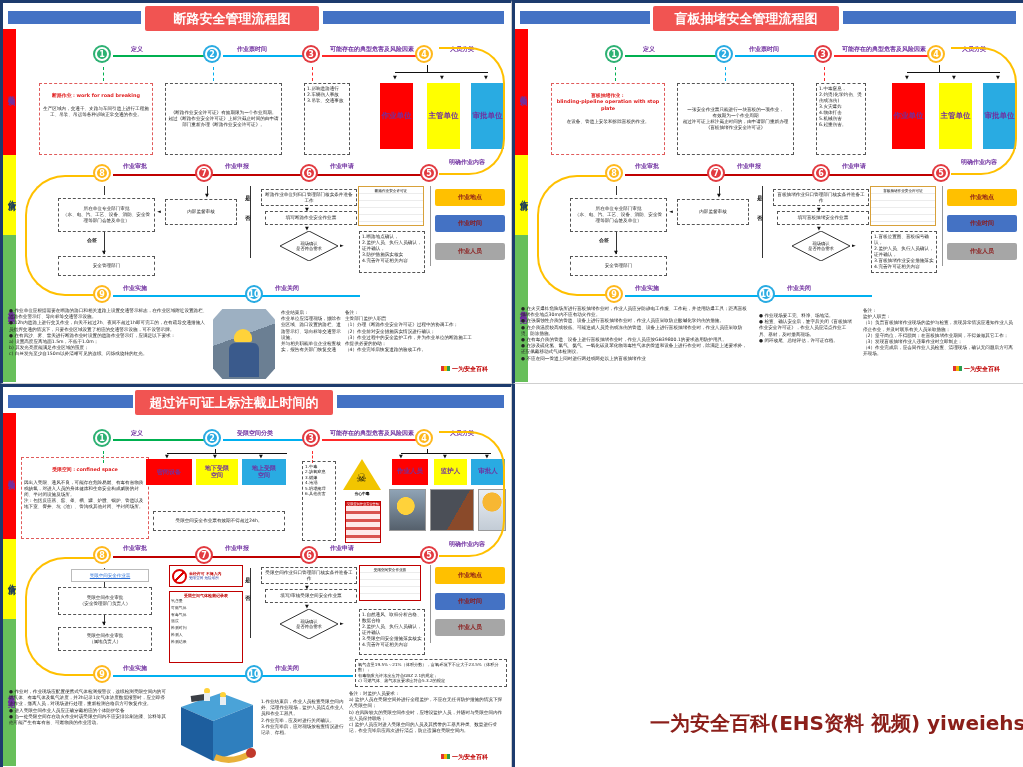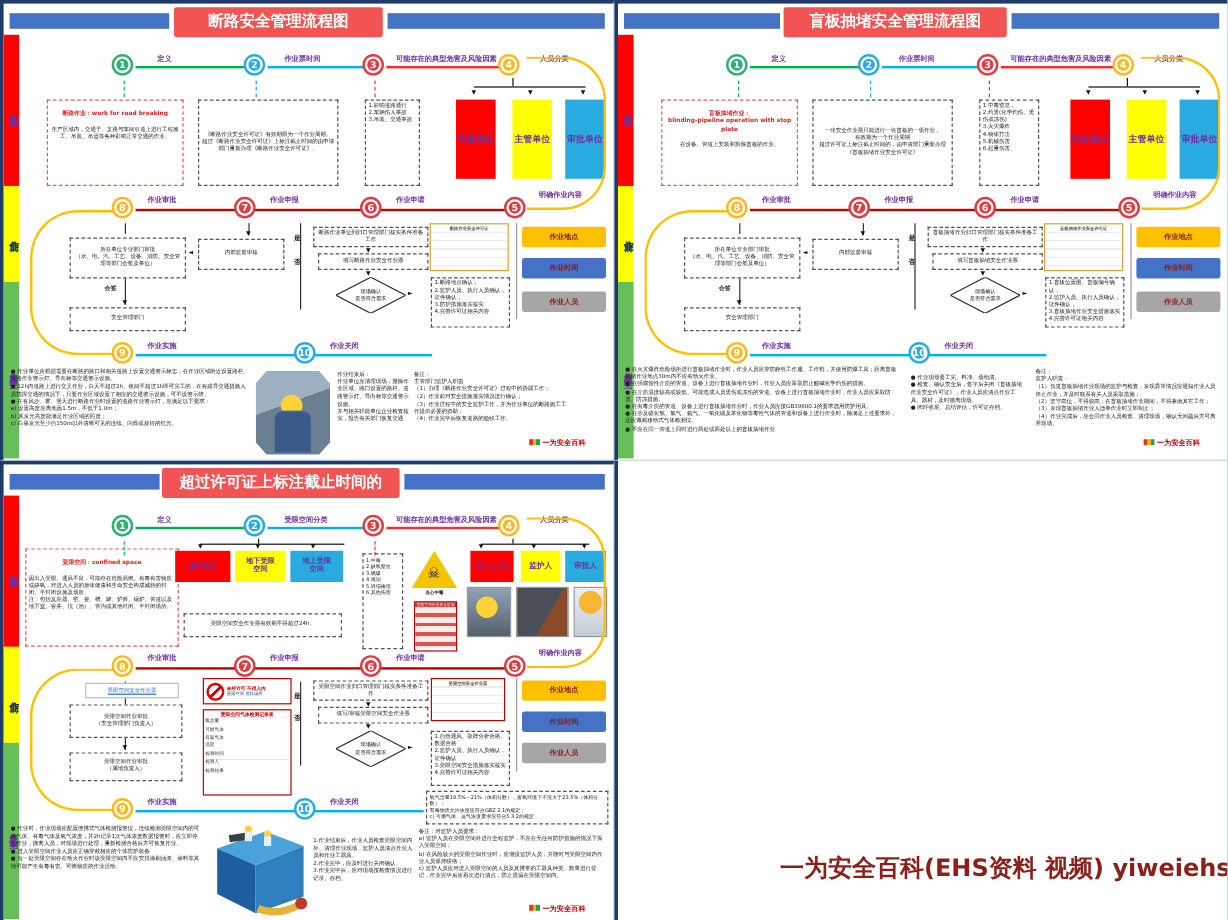--- a/index.html
+++ b/index.html
@@ -1,16 +1,16 @@
 <!DOCTYPE html>
 <html><head>
 <meta charset="utf-8">
 <style>
   html,body{margin:0;padding:0;background:#fff;}
-  #page{position:relative;width:1023px;height:767px;background:#14b8a6;overflow:hidden;
+  #page{position:relative;width:1023px;height:767px;background:#f0abfc;overflow:hidden;
         font-family:"DejaVu Sans",sans-serif;}
   .q{position:absolute;width:508px;height:380px;background:#fff;overflow:hidden;
      border-top:3px solid #1d3b6d;border-left:3px solid #1d3b6d;
      border-right:1px solid #cfcfcf;border-bottom:1px solid #cfcfcf;}
   .q4{position:absolute;width:508px;height:383px;background:#fff;overflow:hidden;
       border-left:3px solid #1d3b6d;}
   .q div{position:absolute;box-sizing:border-box;}
   .hbar{background:#4472c4;height:13px;}
   .htitle{background:#f15452;color:#fff;font-weight:bold;font-size:13px;text-align:center;
           line-height:25px;height:25px;border-radius:2px;}

